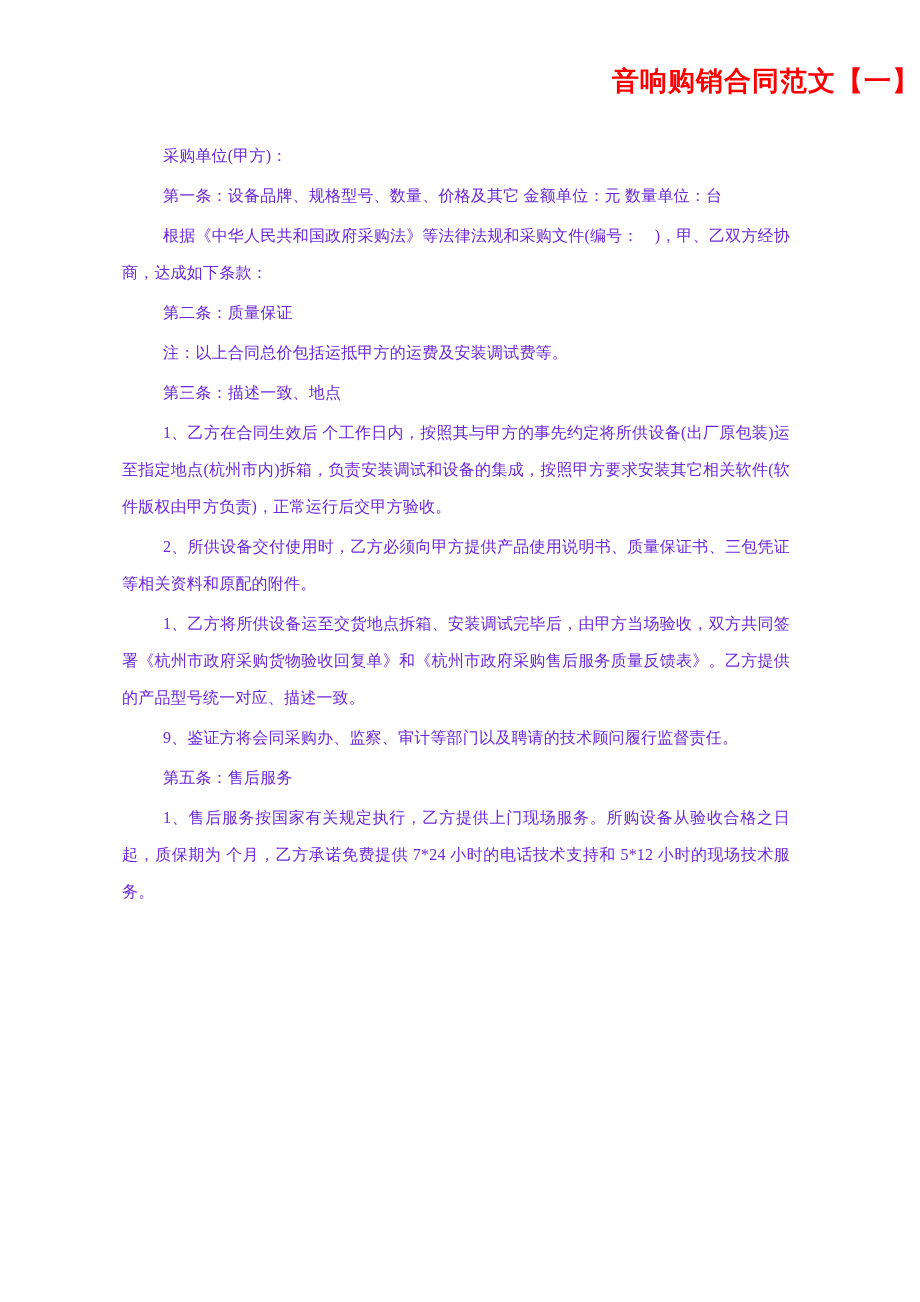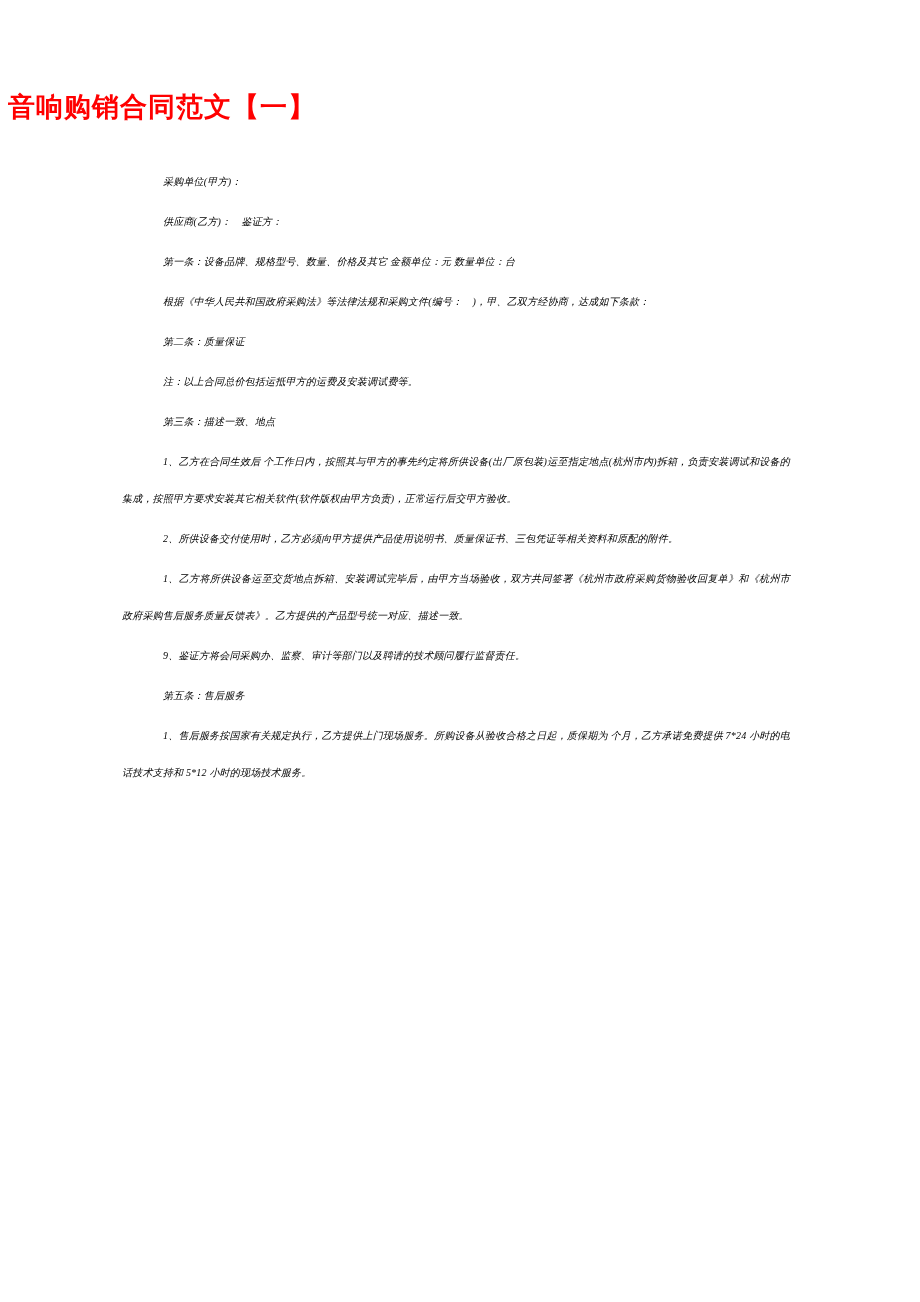--- a/index.html
+++ b/index.html
@@ -9,56 +9,54 @@
   }
   .page {
     position: relative;
     width: 920px;
     height: 1302px;
     background: #ffffff;
     overflow: hidden;
     font-family: "Liberation Serif", "DejaVu Serif", serif;
   }
   .doc-title {
-    margin: 8px;
-    padding-top: 84px;
-    text-align: left;
+    margin: 0;
+    padding-top: 66px;
+    text-align: right;
     font-size: 27px;
     line-height: 31px;
     font-weight: bold;
     color: #ff0000;
     letter-spacing: 1px;
     font-family: "Liberation Serif", "DejaVu Serif", serif;
   }
   .content {
     margin: 40px 130px 0 122px;
     width: 668px;
   }
   .content p {
     margin: 0 0 3px 0;
-    font-size: 10px;
+    font-size: 16px;
     line-height: 37px;
-    color: #000000;
+    color: #6d28d9;
     text-align: justify;
     text-justify: inter-ideograph;
     text-indent: 41px;
     word-break: break-all;
     letter-spacing: 0.2px;
-    font-style: italic;
   }
 </style>
 </head>
 <body>
 
 <div class="page">
   <h1 class="doc-title">音响购销合同范文【一】</h1>
 
   <div class="content">
     <p>采购单位(甲方)：</p>
-    <p>供应商(乙方)：　鉴证方：</p>
     <p>第一条：设备品牌、规格型号、数量、价格及其它 金额单位：元 数量单位：台</p>
     <p>根据《中华人民共和国政府采购法》等法律法规和采购文件(编号：　)，甲、乙双方经协商，达成如下条款：</p>
     <p>第二条：质量保证</p>
     <p>注：以上合同总价包括运抵甲方的运费及安装调试费等。</p>
     <p>第三条：描述一致、地点</p>
     <p>1、乙方在合同生效后 个工作日内，按照其与甲方的事先约定将所供设备(出厂原包装)运至指定地点(杭州市内)拆箱，负责安装调试和设备的集成，按照甲方要求安装其它相关软件(软件版权由甲方负责)，正常运行后交甲方验收。</p>
     <p>2、所供设备交付使用时，乙方必须向甲方提供产品使用说明书、质量保证书、三包凭证等相关资料和原配的附件。</p>
     <p>1、乙方将所供设备运至交货地点拆箱、安装调试完毕后，由甲方当场验收，双方共同签署《杭州市政府采购货物验收回复单》和《杭州市政府采购售后服务质量反馈表》。乙方提供的产品型号统一对应、描述一致。</p>
     <p>9、鉴证方将会同采购办、监察、审计等部门以及聘请的技术顾问履行监督责任。</p>
     <p>第五条：售后服务</p>

